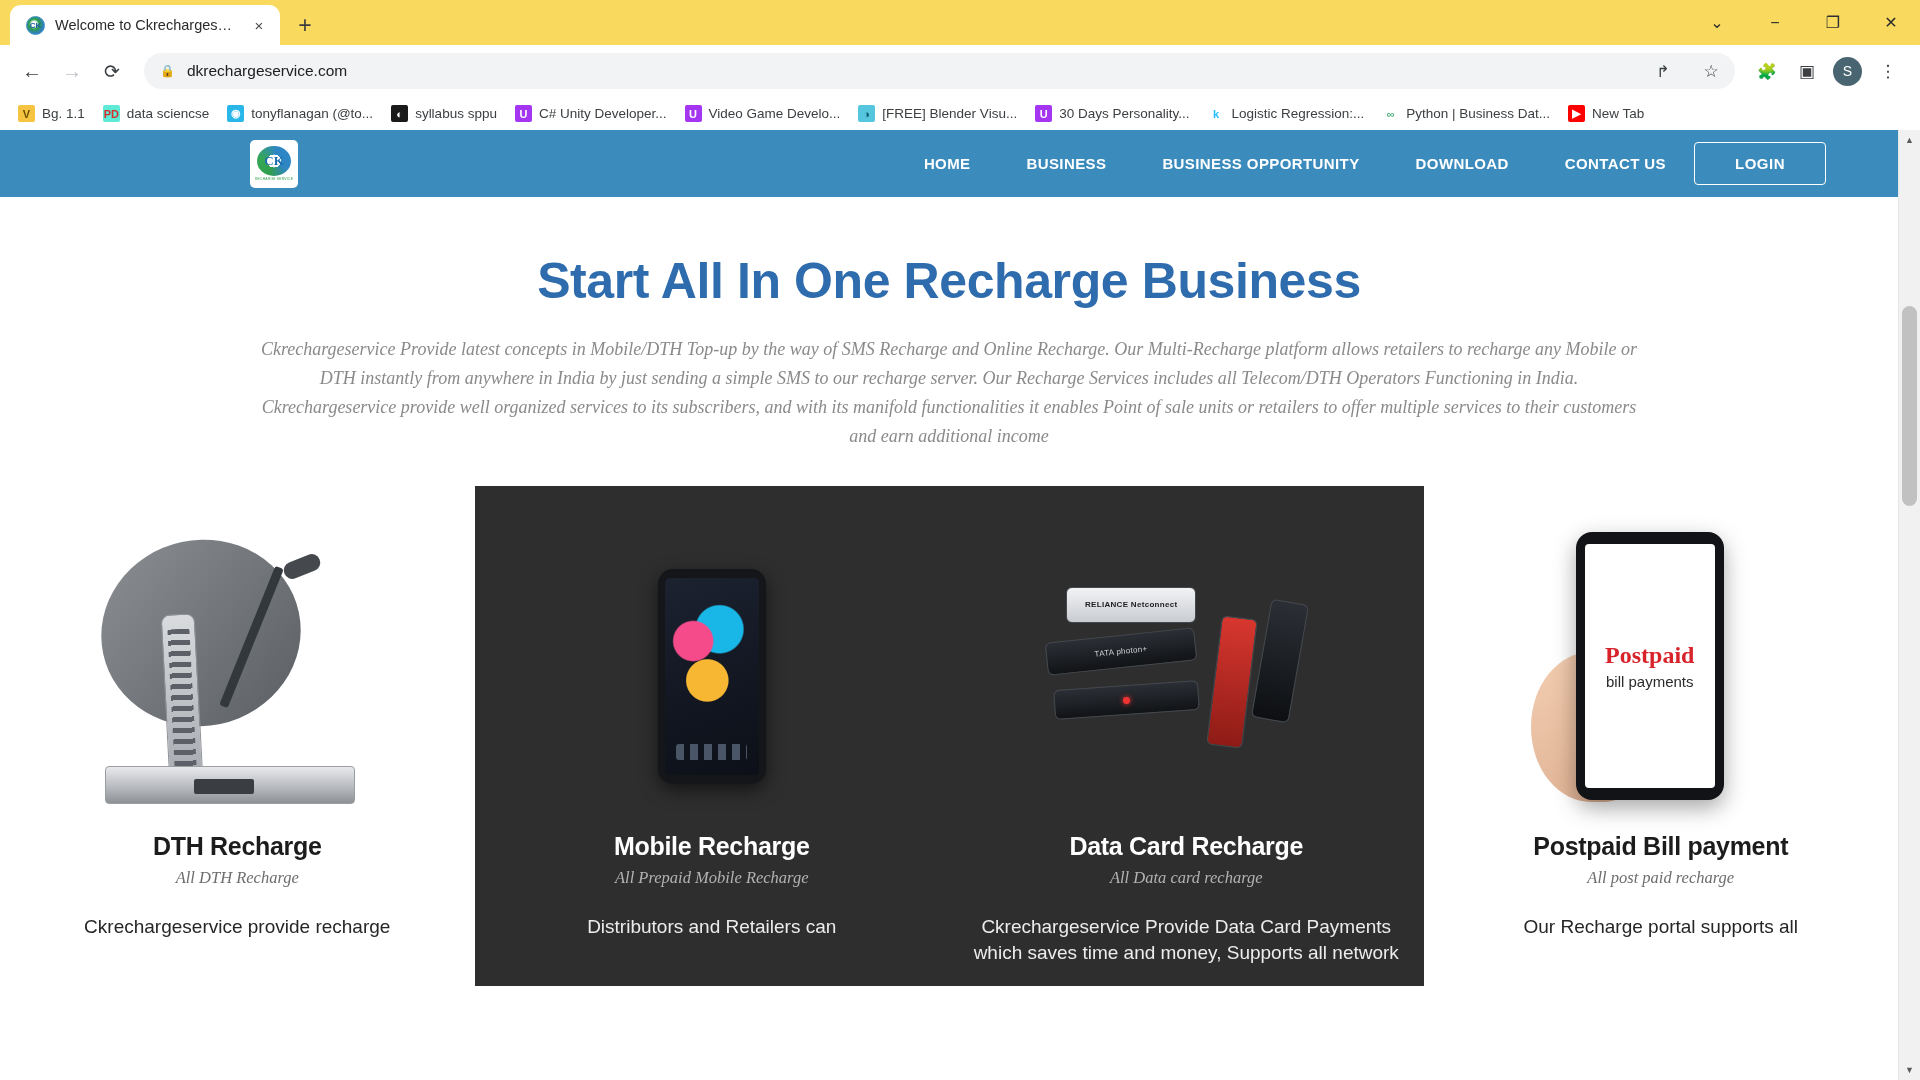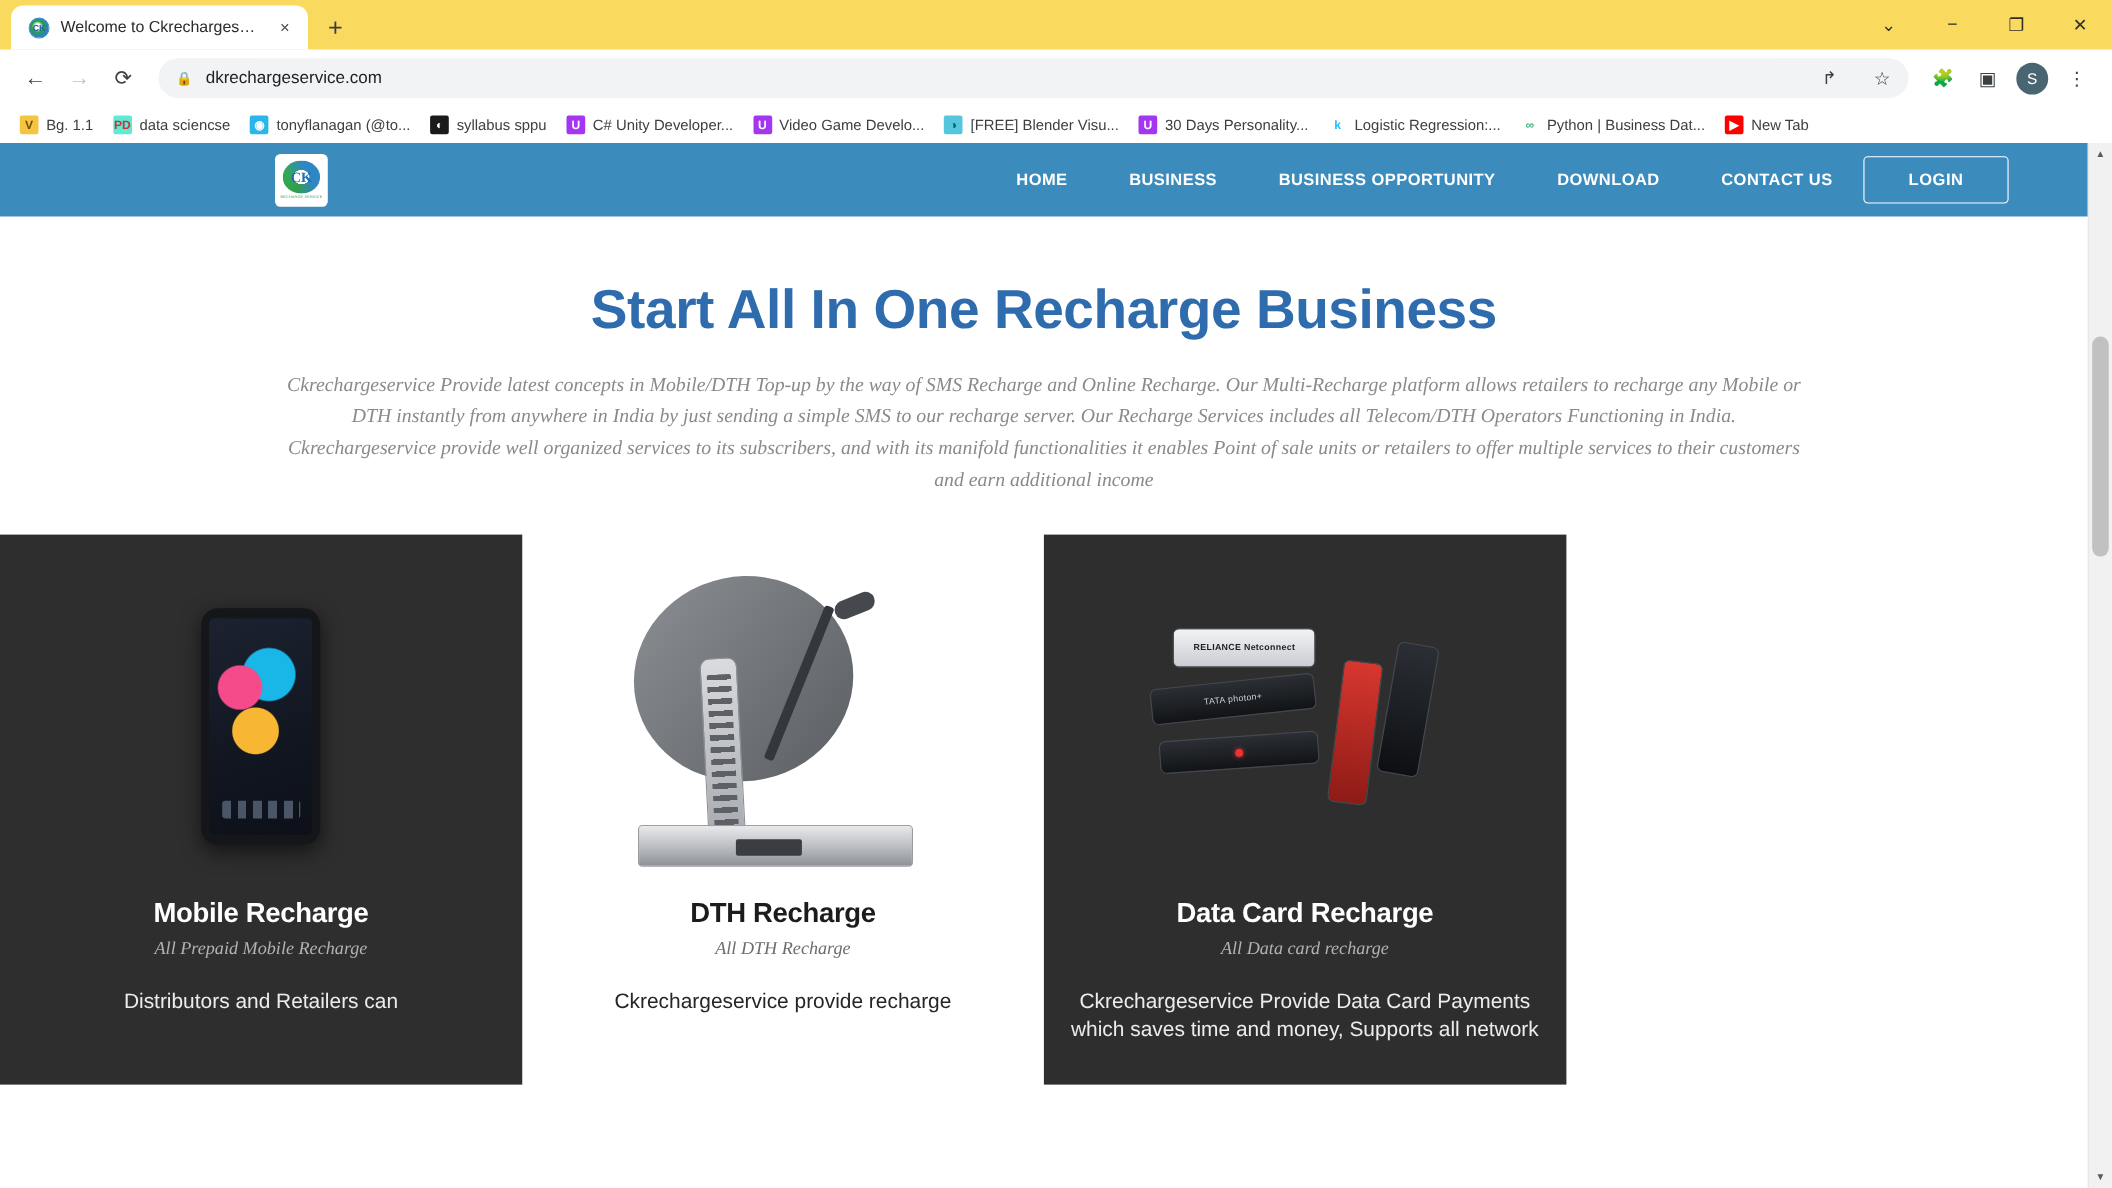--- a/index.html
+++ b/index.html
@@ -143,21 +143,21 @@
   }
   .hero-text {
     max-width: 1390px; margin: 24px auto 0;
     font-family: "Liberation Serif", serif;
     font-style: italic; font-size: 18px; line-height: 1.63;
     color: #8a8a8a; text-align: center;
   }
 
   .cards { display: flex; width: 1898px; margin-top: 16px; }
   .card {
-    width: 474.5px; padding: 0 22px 20px; text-align: center;
+    width: 474.5px; padding: 16px 22px 20px; text-align: center;
     min-height: 500px;
   }
   .card.dark { background: #2e2e2e; color: #ffffff; }
   .card.light { background: #ffffff; color: #1c1c1c; }
   .card-img {
     height: 330px; display: flex; align-items: center; justify-content: center;
     padding-top: 20px;
   }
   .card-title { font-size: 25px; font-weight: bold; letter-spacing: -0.3px; }
   .card.dark .card-title { color:#fff; }
@@ -379,63 +379,79 @@
         </div>
       </div>
 
       <div class="hero">
         <h1 class="hero-title">Start All In One Recharge Business</h1>
         <p class="hero-text">Ckrechargeservice Provide latest concepts in Mobile/DTH Top-up by the way of SMS Recharge and Online Recharge. Our Multi-Recharge platform allows retailers to recharge any Mobile or DTH instantly from anywhere in India by just sending a simple SMS to our recharge server. Our Recharge Services includes all Telecom/DTH Operators Functioning in India. Ckrechargeservice provide well organized services to its subscribers, and with its manifold functionalities it enables Point of sale units or retailers to offer multiple services to their customers and earn additional income</p>
       </div>
 
       <div class="cards">
 
-        <div class="card dark">
-          <div class="card-img">
-            <div class="phone">
-                <div class="phone-screen"></div>
-              </div>
-          </div>
-          <div class="card-title">Mobile Recharge</div>
-          <div class="card-sub">All Prepaid Mobile Recharge</div>
-          <div class="card-body">Distributors and Retailers can</div>
-        </div>
-
         <div class="card light">
           <div class="card-img">
             <div class="dish-wrap">
               <div class="dish"></div>
               <div class="dish-arm"></div>
               <div class="dish-lnb"></div>
               <div class="remote"></div>
               <div class="stb"></div>
             </div>
           </div>
           <div class="card-title">DTH Recharge</div>
           <div class="card-sub">All DTH Recharge</div>
           <div class="card-body">Ckrechargeservice provide recharge</div>
+        </div>
+
+        <div class="card dark">
+          <div class="card-img">
+            <div class="phone">
+                <div class="phone-screen"></div>
+              </div>
+          </div>
+          <div class="card-title">Mobile Recharge</div>
+          <div class="card-sub">All Prepaid Mobile Recharge</div>
+          <div class="card-body">Distributors and Retailers can</div>
         </div>
 
         <div class="card dark">
           <div class="card-img">
             <div class="datacards">
               <div class="dc dc1">RELIANCE Netconnect</div>
               <div class="dc dc2">TATA photon+</div>
               <div class="dc dc3">
                   <span class="dc-led"></span>
                 </div>
               <div class="dc dc4"></div>
               <div class="dc dc5"></div>
             </div>
           </div>
           <div class="card-title">Data Card Recharge</div>
           <div class="card-sub">All Data card recharge</div>
           <div class="card-body">Ckrechargeservice Provide Data Card Payments which saves time and money, Supports all network</div>
         </div>
 
+        <div class="card light">
+          <div class="card-img">
+            <div class="postpaid-wrap">
+              <div class="pp-hand"></div>
+              <div class="pp-phone">
+                <div class="pp-screen">
+                  <div class="pp-t1">Postpaid</div>
+                  <div class="pp-t2">bill payments</div>
+                </div>
+              </div>
+            </div>
+          </div>
+          <div class="card-title">Postpaid Bill payment</div>
+          <div class="card-sub">All post paid recharge</div>
+          <div class="card-body">Our Recharge portal supports all</div>
+        </div>
 
       </div>
     </div>
   </div>
 
   <div class="scrollbar">
     <div class="sb-up">▲</div>
     <div class="sb-thumb"></div>
     <div class="sb-down">▼</div>
   </div>

